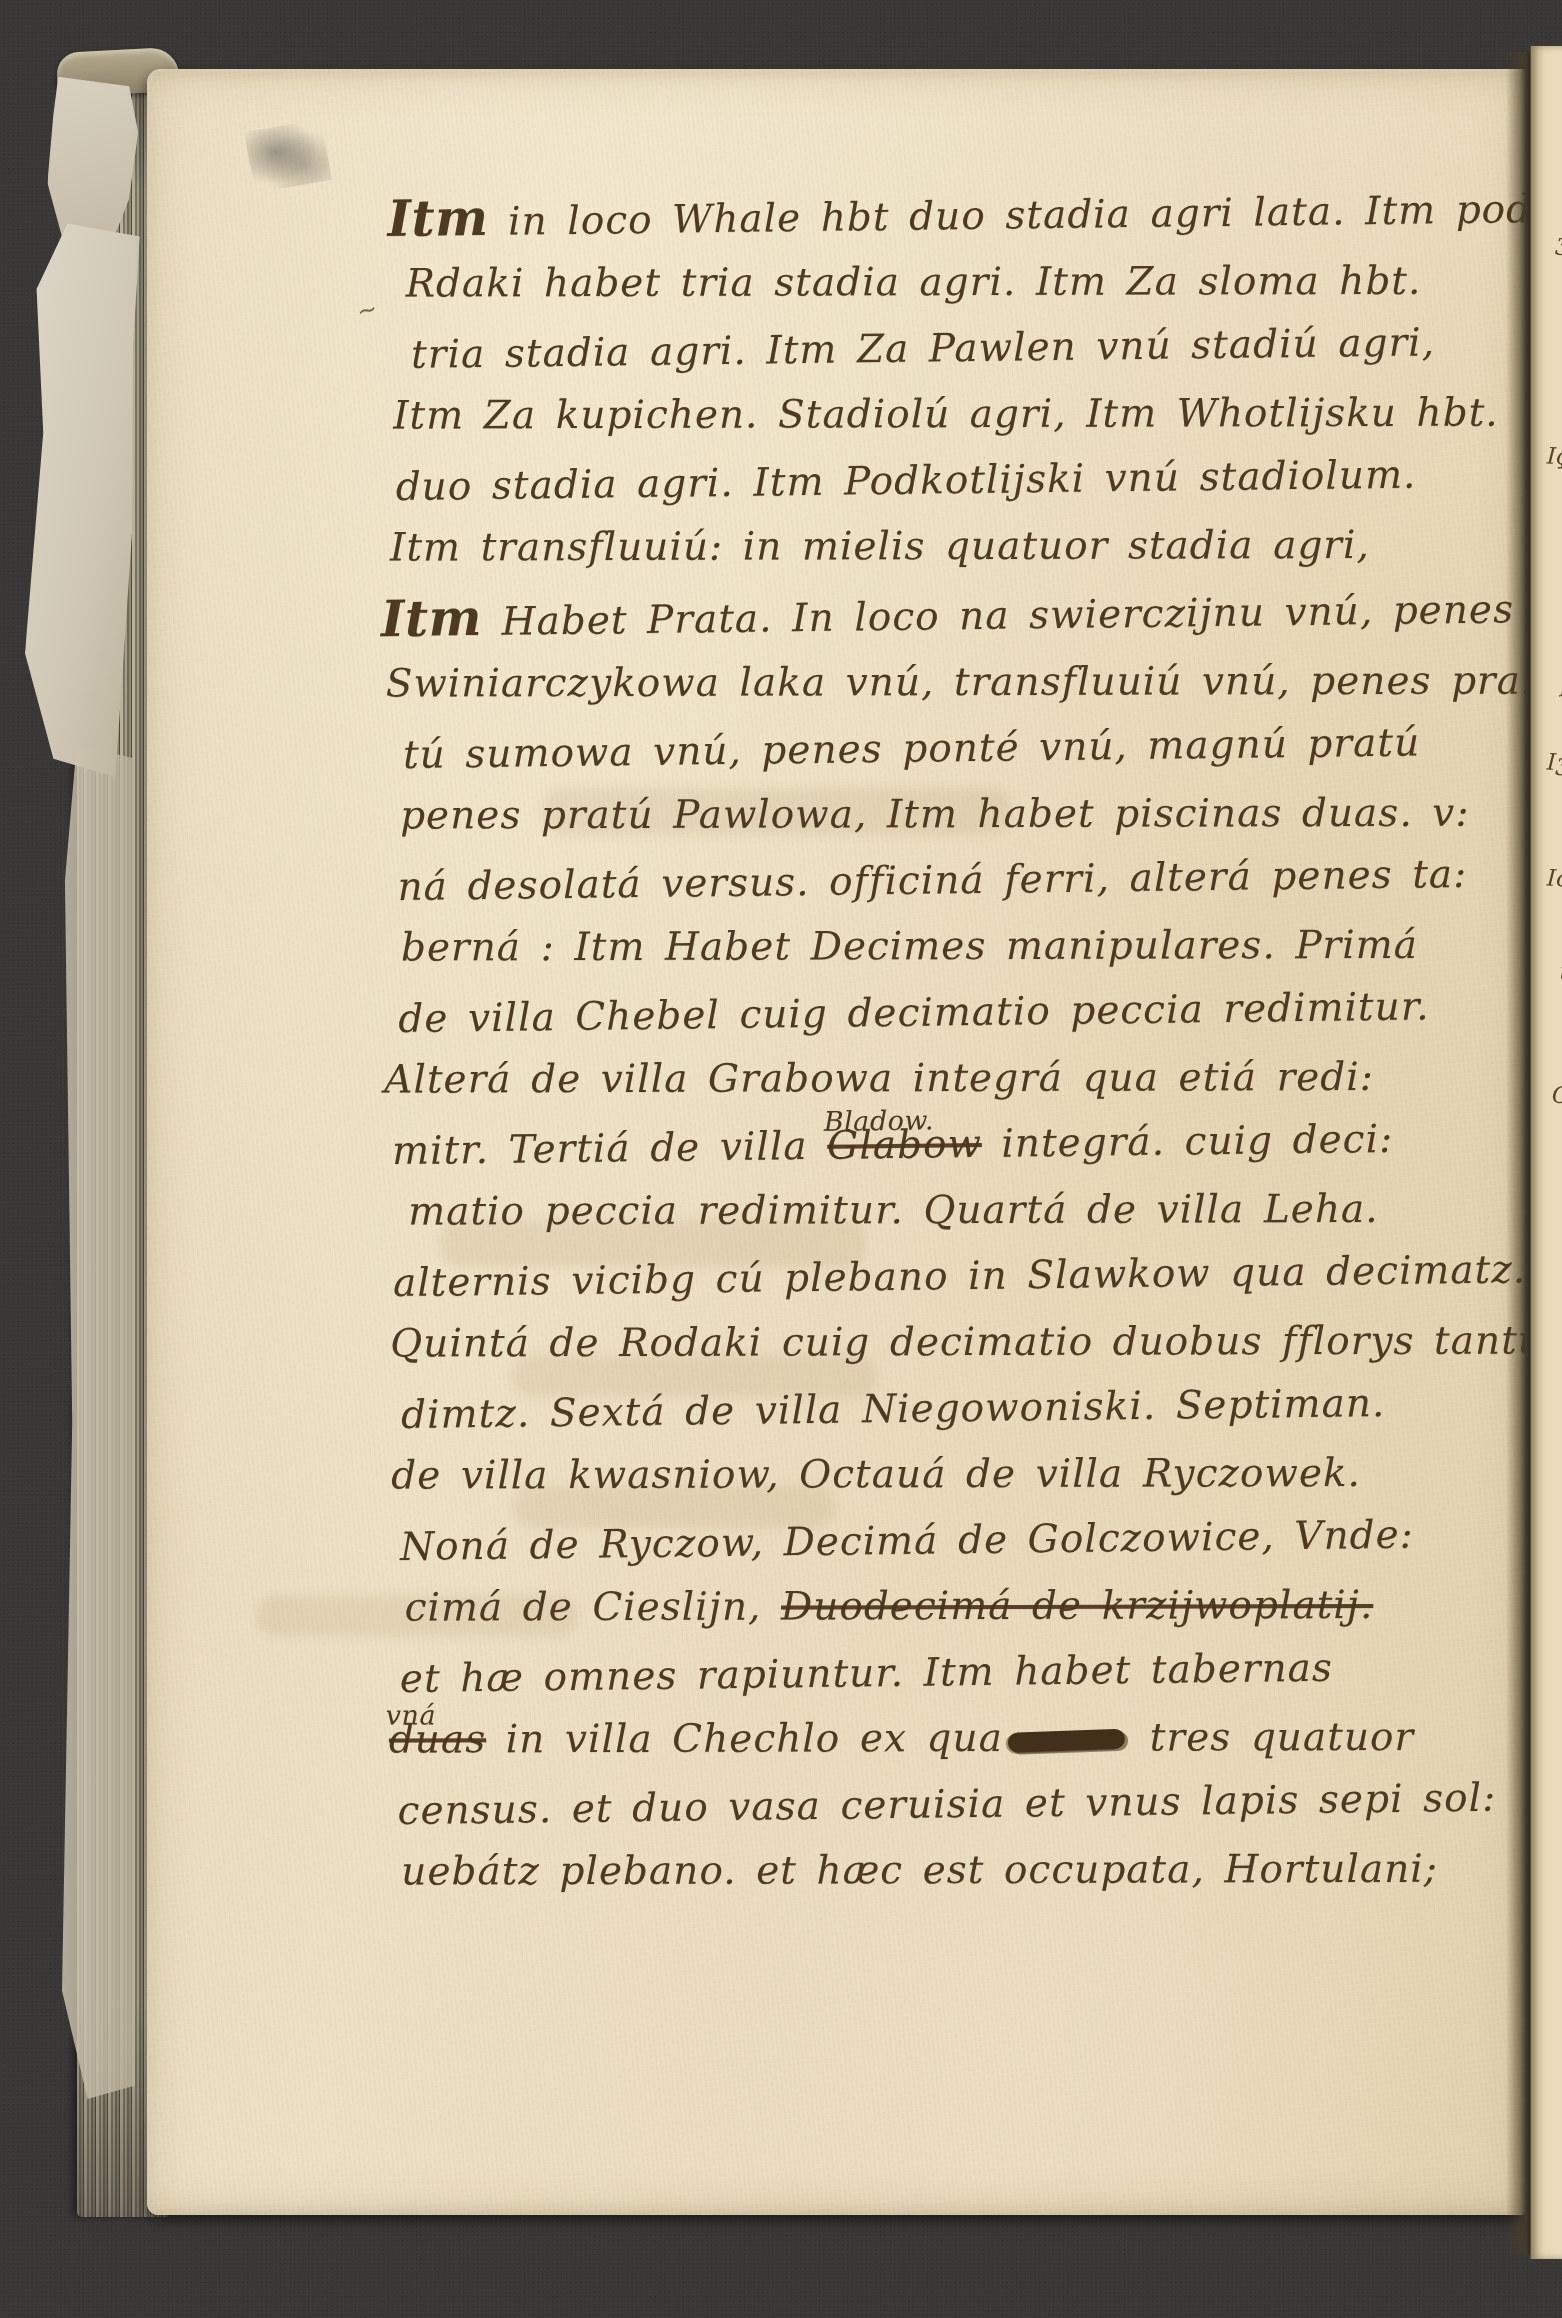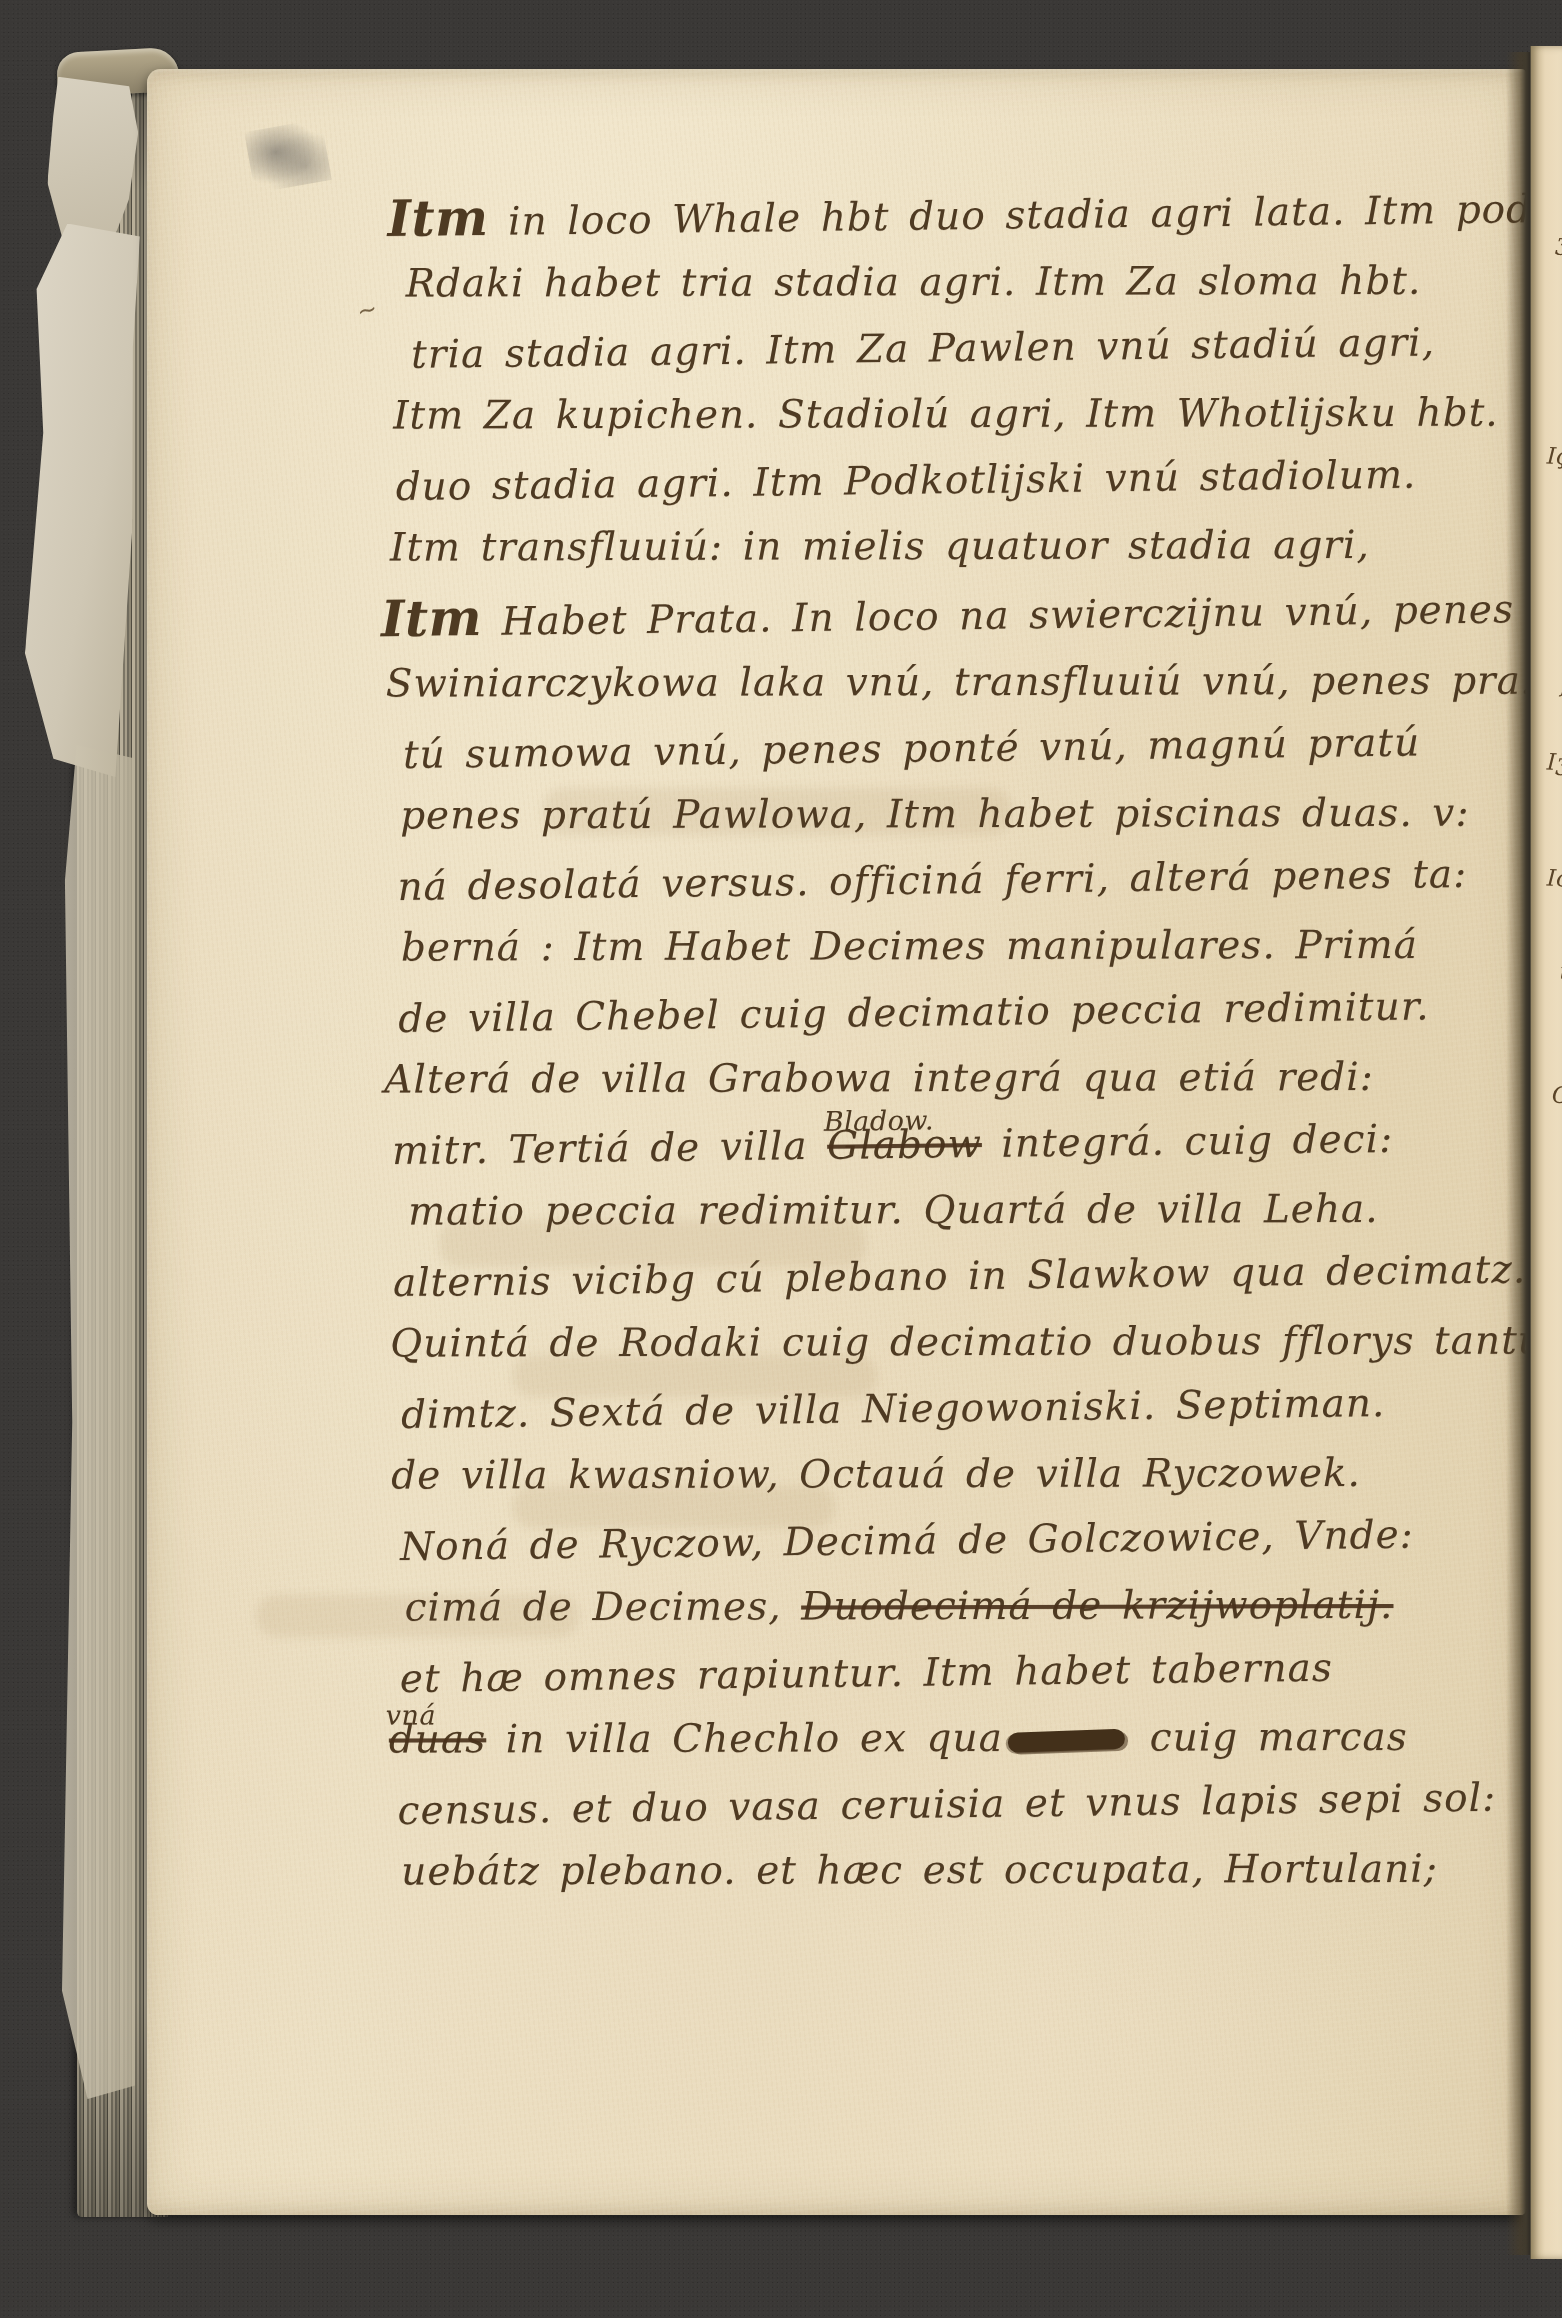--- a/index.html
+++ b/index.html
@@ -185,23 +185,23 @@
         <div class="line" style="padding-left: 17.7px;"><span class="seg-n">berná :  Itm Habet Decimes manipulares. Primá</span></div>
         <div class="line" style="padding-left: 14.6px;"><span class="seg-n">de villa Chebel cuig decimatio peccia redimitur.</span></div>
         <div class="line" style="padding-left: 0px;"><span class="seg-n">Alterá de villa Grabowa integrá qua etiá redi:</span></div>
         <div class="line" style="padding-left: 7.3px;"><span class="seg-n">mitr. Tertiá de villa </span><span class="seg-x">Glabow<span class="above">Bladow.</span></span><span class="seg-n"> integrá. cuig deci:</span></div>
         <div class="line" style="padding-left: 23px;"><span class="seg-n">matio peccia redimitur.  Quartá de villa Leha.</span></div>
         <div class="line" style="padding-left: 7.3px;"><span class="seg-n">alternis vicibg cú plebano in Slawkow qua decimatz.</span></div>
         <div class="line" style="padding-left: 4.2px;"><span class="seg-n">Quintá de Rodaki cuig decimatio duobus fflorys tantú re.</span></div>
         <div class="line" style="padding-left: 14.6px;"><span class="seg-n">dimtz. Sextá de villa Niegowoniski. Septiman.</span></div>
         <div class="line" style="padding-left: 4.2px;"><span class="seg-n">de villa kwasniow, Octauá de villa Ryczowek.</span></div>
         <div class="line" style="padding-left: 12.5px;"><span class="seg-n">Noná de Ryczow, Decimá de Golczowice, Vnde:</span></div>
-        <div class="line" style="padding-left: 16.7px;"><span class="seg-n">cimá de Decimes, </span><span class="seg-x">Duodecimá de krzijwoplatij.</span></div>
+        <div class="line" style="padding-left: 16.7px;"><span class="seg-n">cimá de Cieslijn, </span><span class="seg-x">Duodecimá de krzijwoplatij.</span></div>
         <div class="line" style="padding-left: 11.5px;"><span class="seg-n">et hæ omnes rapiuntur. Itm habet tabernas</span></div>
-        <div class="line" style="padding-left: 0px;"><span class="seg-x">duas<span class="above">vná</span></span><span class="seg-n"> in villa Chechlo ex qua</span><span class="seg-blot"></span><span class="seg-n"> cuig marcas</span></div>
+        <div class="line" style="padding-left: 0px;"><span class="seg-x">duas<span class="above">vná</span></span><span class="seg-n"> in villa Chechlo ex qua</span><span class="seg-blot"></span><span class="seg-n"> tres quatuor</span></div>
         <div class="line" style="padding-left: 8.3px;"><span class="seg-n">census. et duo vasa ceruisia et vnus lapis sepi sol:</span></div>
         <div class="line" style="padding-left: 11.5px;"><span class="seg-n">uebátz plebano. et hæc est occupata, Hortulani;</span></div>
       </div>
   </div>
 
   <div class="gutter"></div>
 
   <div class="sliver">
       <span class="fragment" style="top: 183px;">ʒ</span>
       <span class="fragment" style="top: 397px;">Iç</span>

